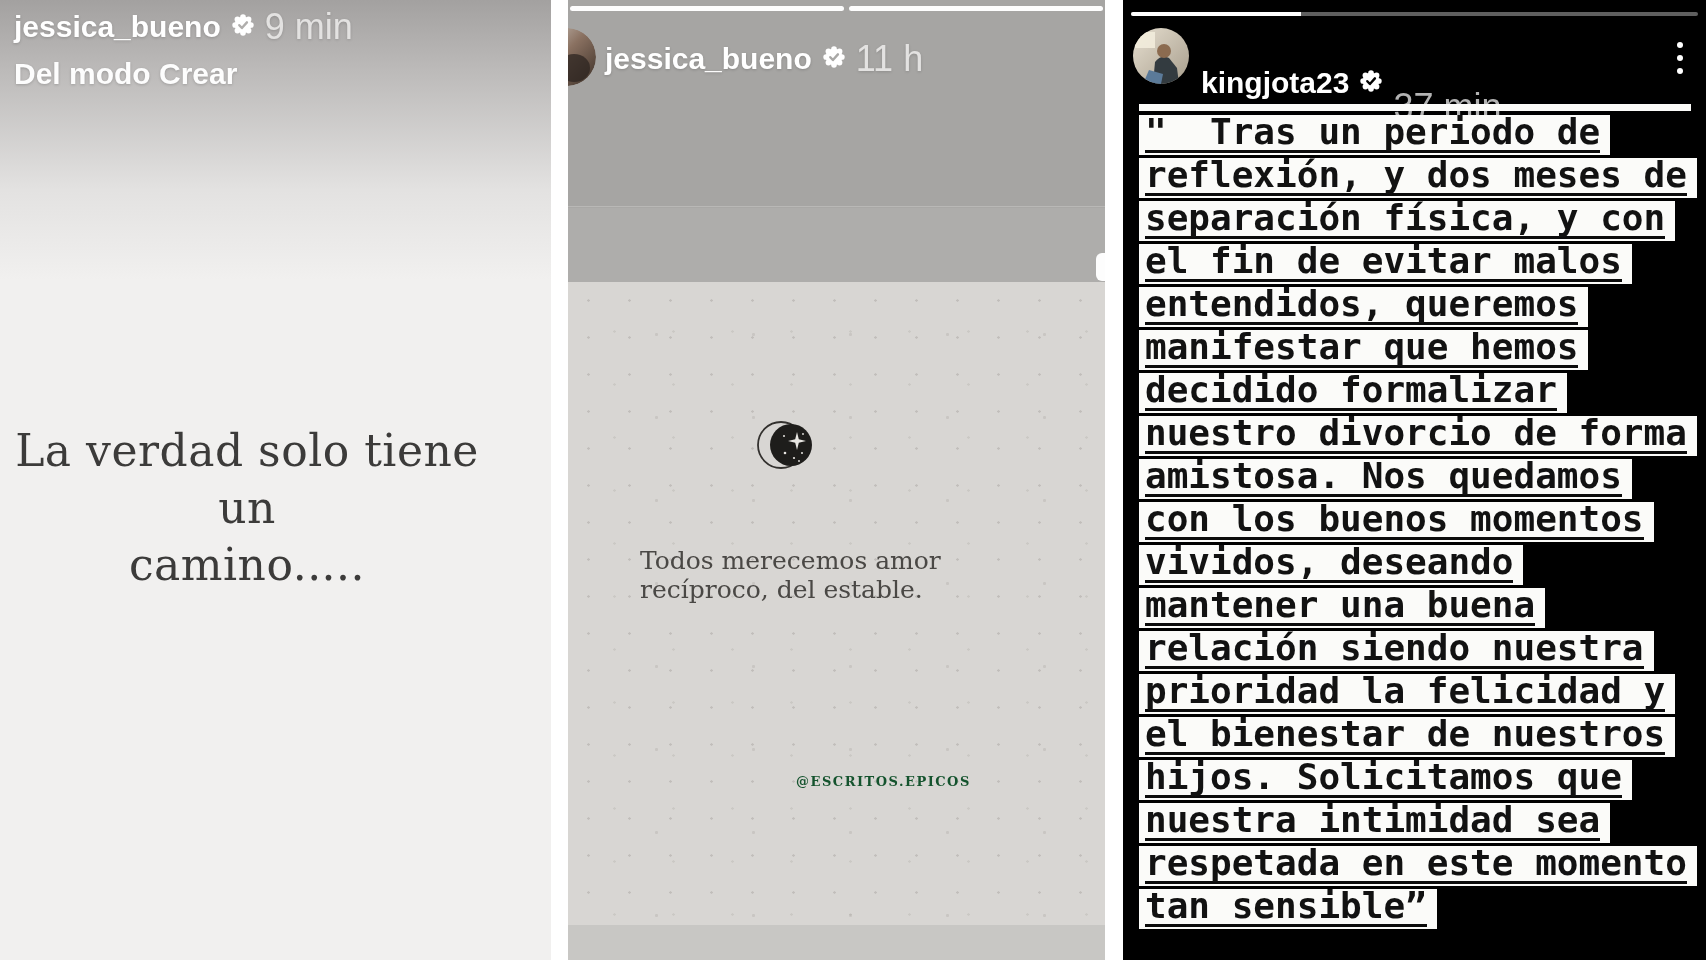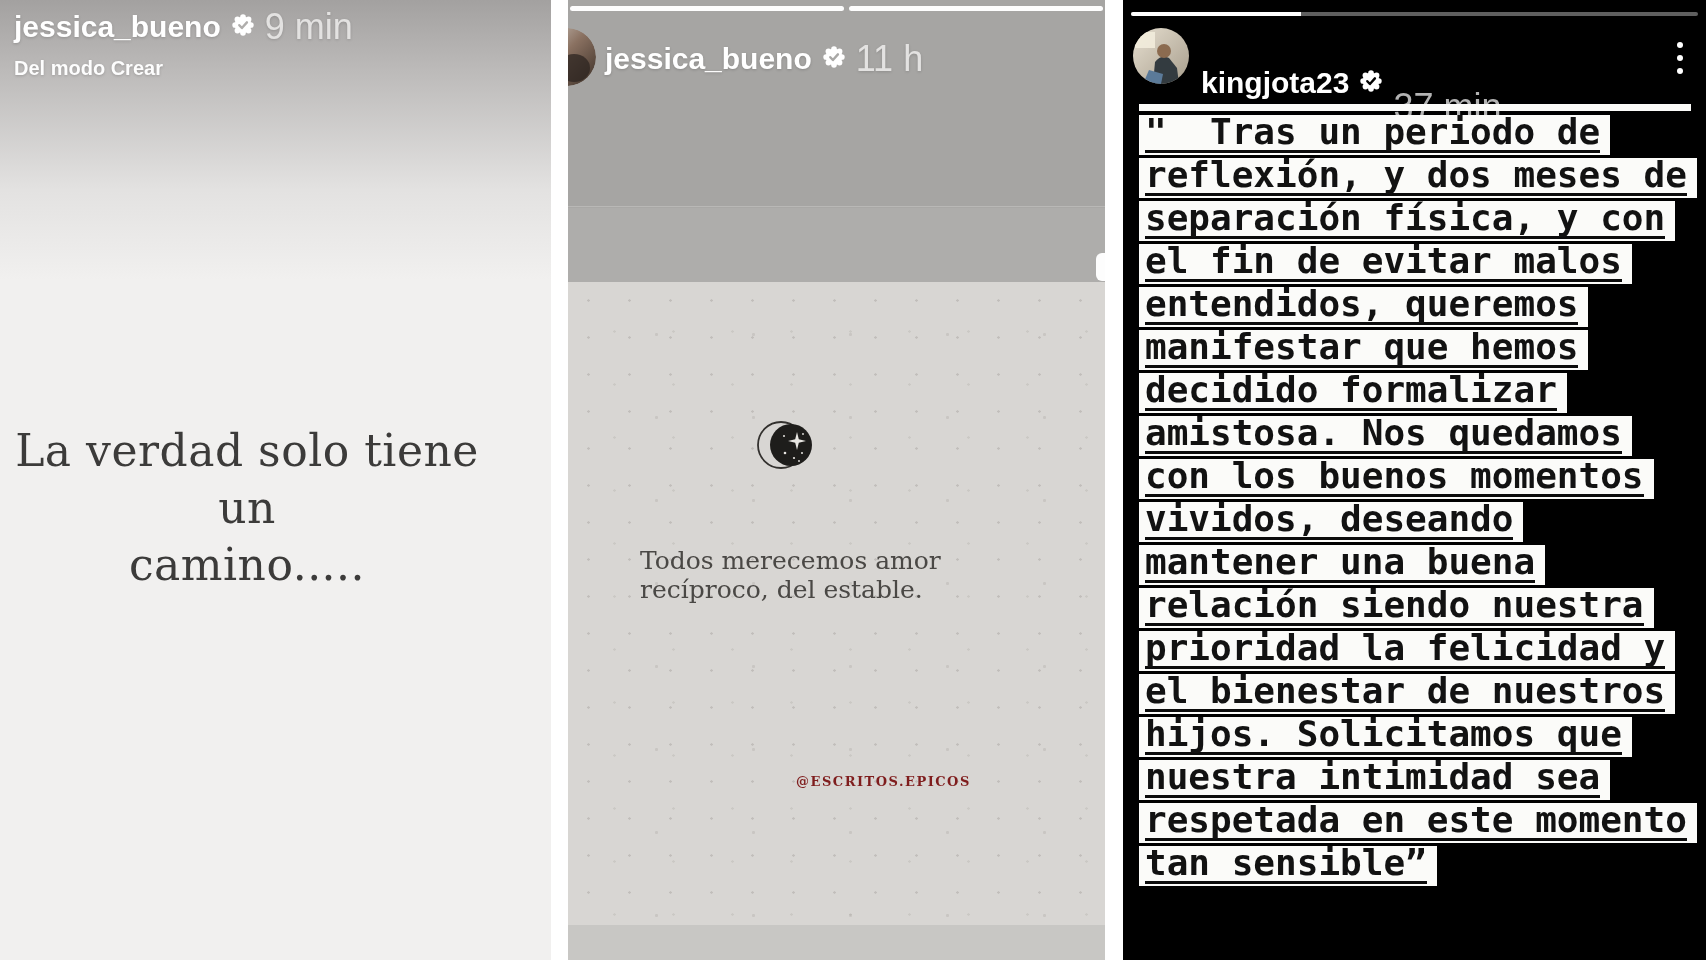--- a/index.html
+++ b/index.html
@@ -9,21 +9,21 @@
 
   .panel { position:absolute; top:0; height:960px; overflow:hidden; }
 
   
   #panel-left { left:0; width:551px;
     background:linear-gradient(to bottom,#a3a1a0 0px,#bcbab9 70px,#e3e2e1 190px,#f1f0ef 280px,#f1f0ef 100%);}
   .hdr-left { position:absolute; left:14px; top:6px; }
   .uname-row { display:flex; align-items:center; gap:10px; }
   .uname { font-weight:bold; color:#ffffff; font-size:30px; text-shadow:0 1px 3px rgba(0,0,0,.18); }
   .tstamp { color:#e3e2e1; font-size:36px; font-weight:400; text-shadow:0 1px 3px rgba(0,0,0,.15); }
-  .mode-label { margin-top:9px; font-weight:bold; color:#fdfdfd; font-size:20px; text-shadow:0 1px 3px rgba(0,0,0,.18); }
+  .mode-label { margin-top:9px; font-weight:bold; color:#fdfdfd; font-size:30px; text-shadow:0 1px 3px rgba(0,0,0,.18); }
   .quote-left { position:absolute; left:0; top:422px; width:494px; text-align:center;
     font-family:"DejaVu Serif", serif; font-size:44px; line-height:57px; color:#3c3b3a; letter-spacing:.5px; }
 
   
   #panel-middle { left:568px; width:537px; background:#a9a8a6; }
   .mid-top { position:absolute; left:0; top:0; width:537px; height:207px; background:#a6a5a3; border-bottom:1px solid #b9b8b6; }
   .mid-top2 { position:absolute; left:0; top:208px; width:537px; height:74px; background:#aeadab; }
   .mid-paper { position:absolute; left:0; top:282px; width:537px; height:643px; background-color:#d8d6d3;
     background-image:
       radial-gradient(rgba(110,105,98,.22) 1px, transparent 1.6px),
@@ -36,21 +36,21 @@
   .pbar-mid { left:2px; width:533px; }
   .seg { height:5px; border-radius:3px; background:#8f8e8c; overflow:hidden; position:relative; }
   .seg-fill { height:100%; background:#fdfdfd; }
   .seg1 { width:51.5%; } .seg2 { flex:1; }
   .hdr-mid { position:absolute; left:0; top:28px; width:537px; height:60px; }
   .avatar-clip { position:absolute; left:-30px; top:0; width:58px; height:58px; border-radius:50%; overflow:hidden; }
   .hdr-mid .uname-row { position:absolute; left:37px; top:10px; }
   .quote-mid { position:absolute; left:72px; top:546px; font-family:"DejaVu Serif", serif;
     font-size:25px; line-height:29px; color:#4a4845; }
   .attribution { position:absolute; left:228px; top:774px; font-family:"DejaVu Serif", serif;
-    font-size:13px; letter-spacing:1.5px; color:#7f1d1d; font-weight:bold; }
+    font-size:13px; letter-spacing:1.5px; color:#14532d; font-weight:bold; }
   .moon-wrap { position:absolute; left:186px; top:412px; }
   .edge-tab { position:absolute; right:-2px; top:253px; width:11px; height:28px; background:#fdfdfd; border-radius:6px 0 0 6px; }
 
   
   #panel-right { left:1123px; width:583px; background:#000000; }
   .pbar-right { left:8px; width:567px; top:12px; position:absolute; height:4px; }
   .seg-right { width:100%; height:4px; border-radius:2px; background:#5f5f5f; overflow:hidden; }
   .hdr-right { position:absolute; left:0; top:26px; width:583px; height:62px; }
   .avatar-right { position:absolute; left:10px; top:2px; width:56px; height:56px; border-radius:50%; overflow:hidden; }
   .hdr-right .uname-row { position:absolute; left:78px; top:12px; }
@@ -229,20 +229,21 @@
     <div class="statement">
       <div class="stmt-sliver"></div>
       <div>
           <div class="stmt-line"><span class="inner">"  Tras un periodo de</span></div>
           <div class="stmt-line"><span class="inner">reflexión, y dos meses de</span></div>
           <div class="stmt-line"><span class="inner">separación física, y con</span></div>
           <div class="stmt-line"><span class="inner">el fin de evitar malos</span></div>
           <div class="stmt-line"><span class="inner">entendidos, queremos</span></div>
           <div class="stmt-line"><span class="inner">manifestar que hemos</span></div>
           <div class="stmt-line"><span class="inner">decidido formalizar</span></div>
+          <div class="stmt-line"><span class="inner">nuestro divorcio de forma</span></div>
           <div class="stmt-line"><span class="inner">amistosa. Nos quedamos</span></div>
           <div class="stmt-line"><span class="inner">con los buenos momentos</span></div>
           <div class="stmt-line"><span class="inner">vividos, deseando</span></div>
           <div class="stmt-line"><span class="inner">mantener una buena</span></div>
           <div class="stmt-line"><span class="inner">relación siendo nuestra</span></div>
           <div class="stmt-line"><span class="inner">prioridad la felicidad y</span></div>
           <div class="stmt-line"><span class="inner">el bienestar de nuestros</span></div>
           <div class="stmt-line"><span class="inner">hijos. Solicitamos que</span></div>
           <div class="stmt-line"><span class="inner">nuestra intimidad sea</span></div>
           <div class="stmt-line"><span class="inner">respetada en este momento</span></div>

